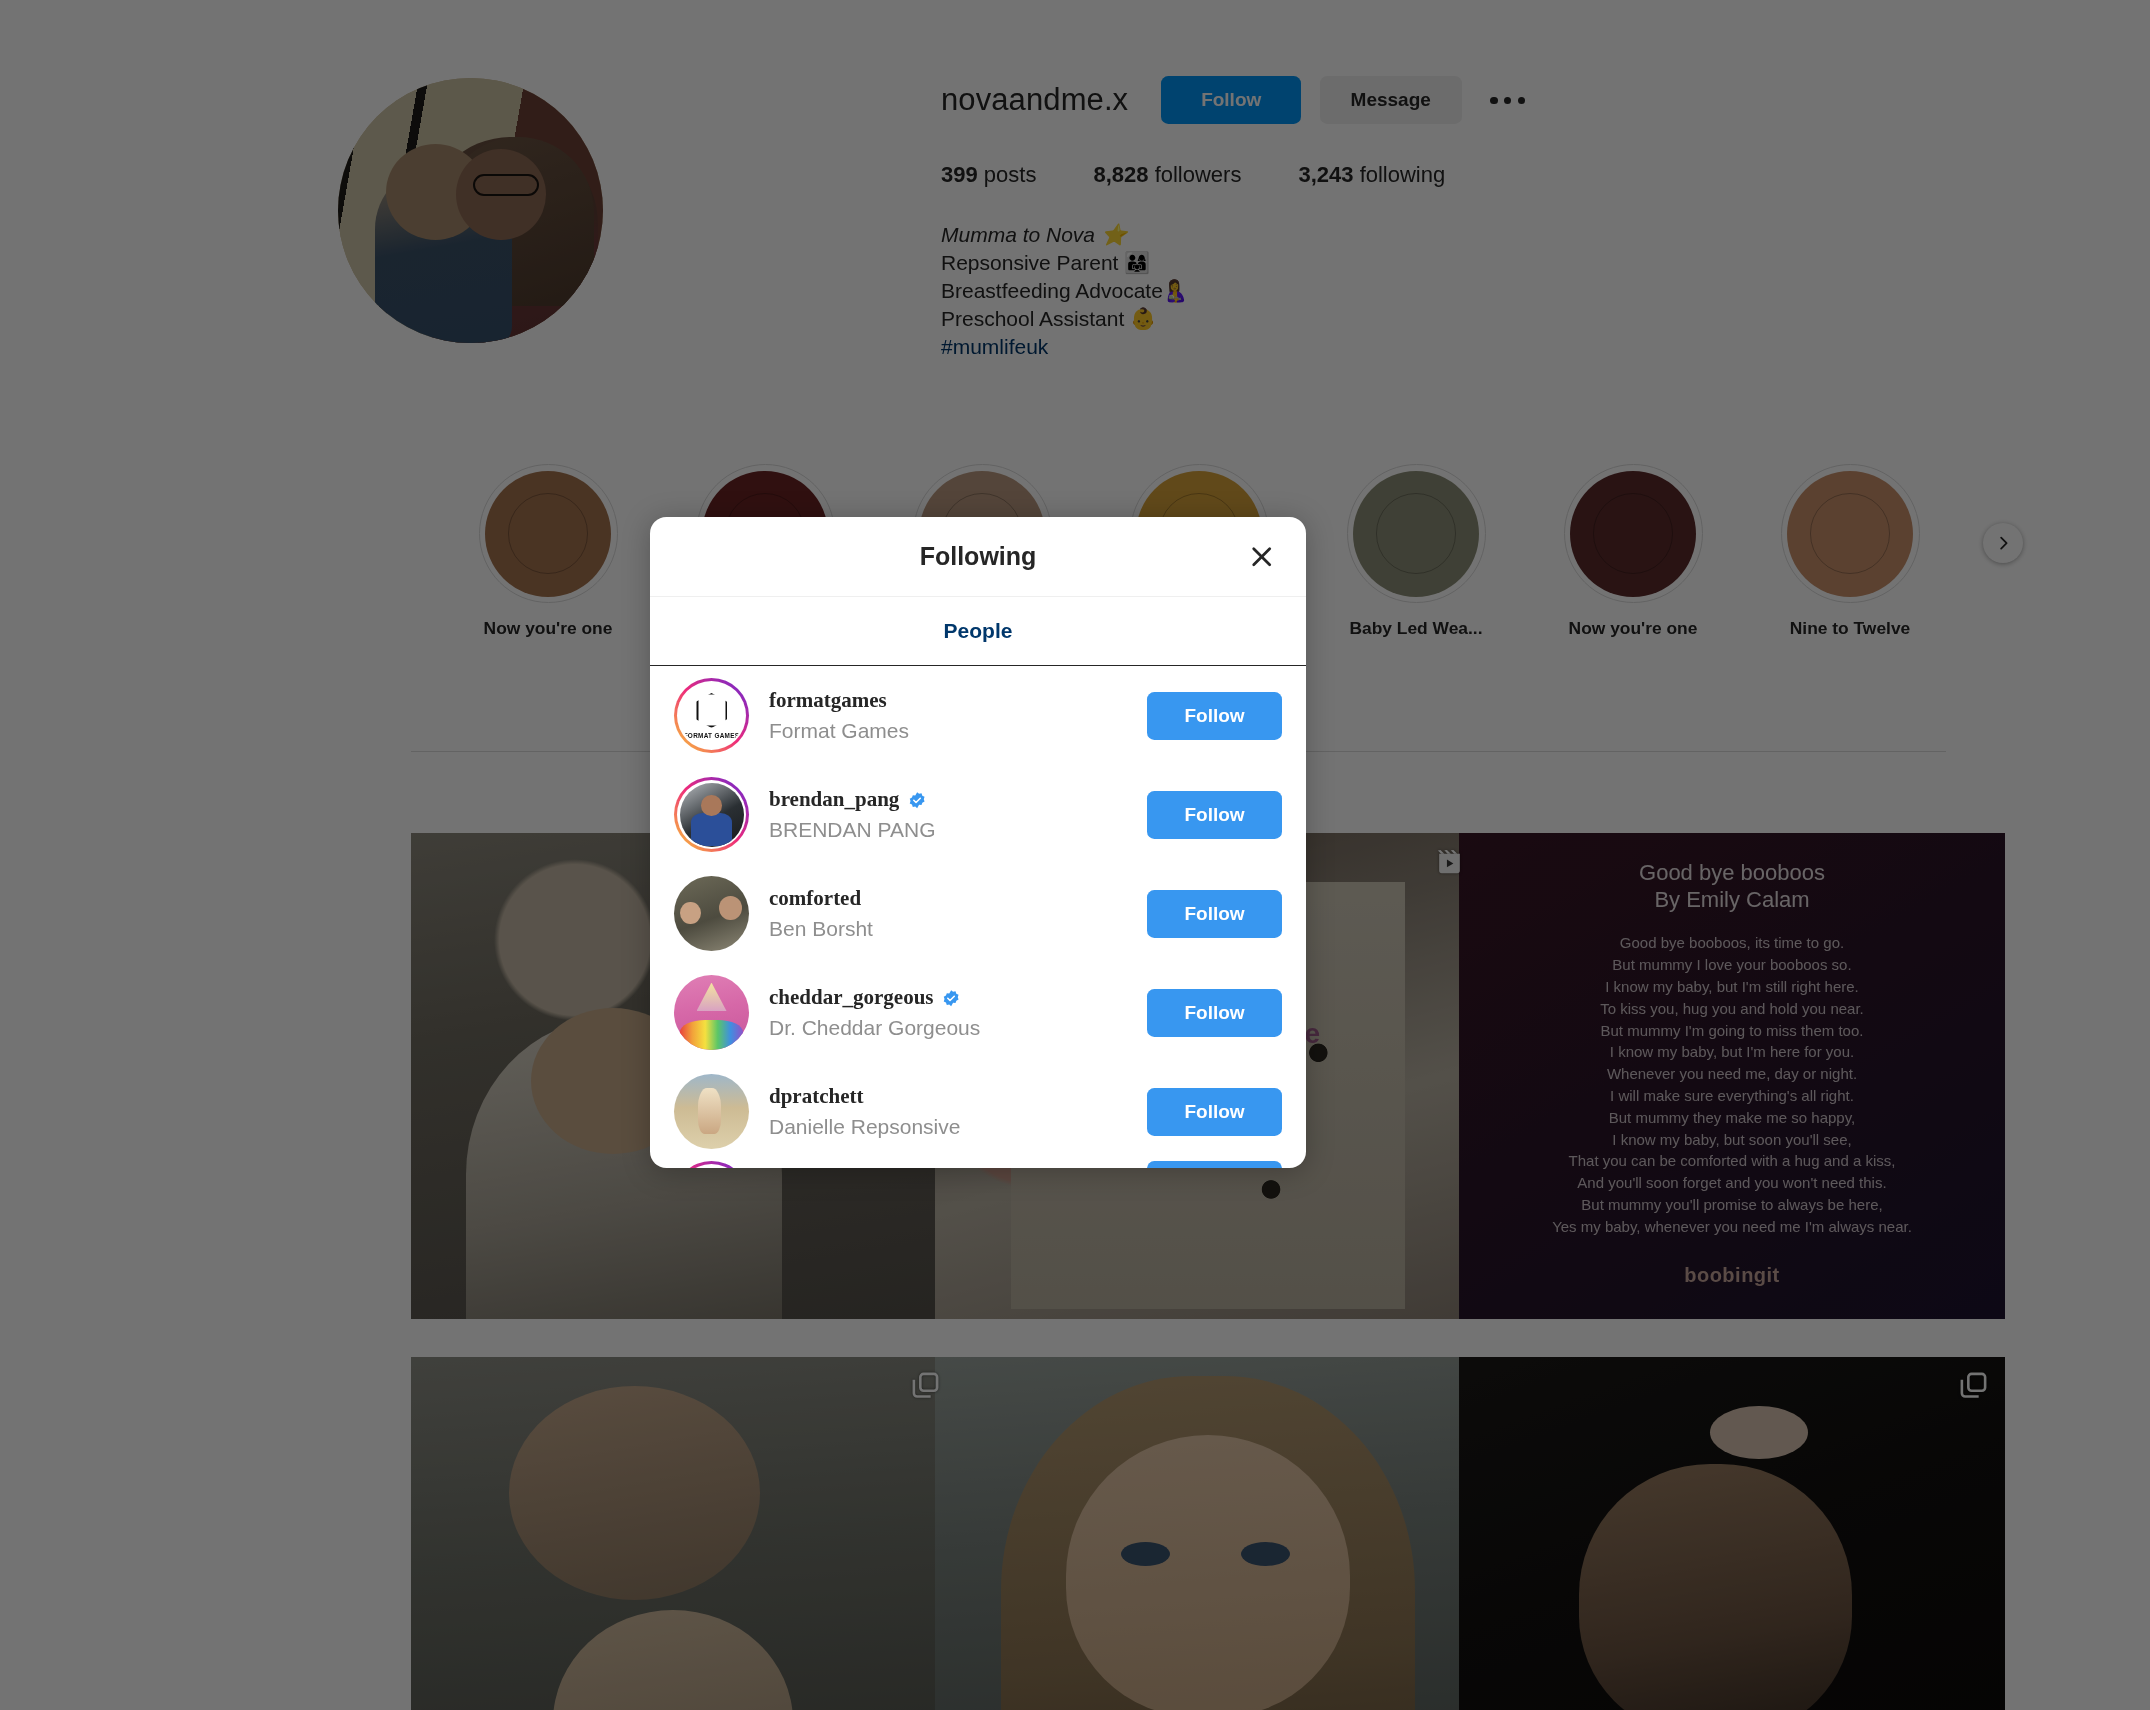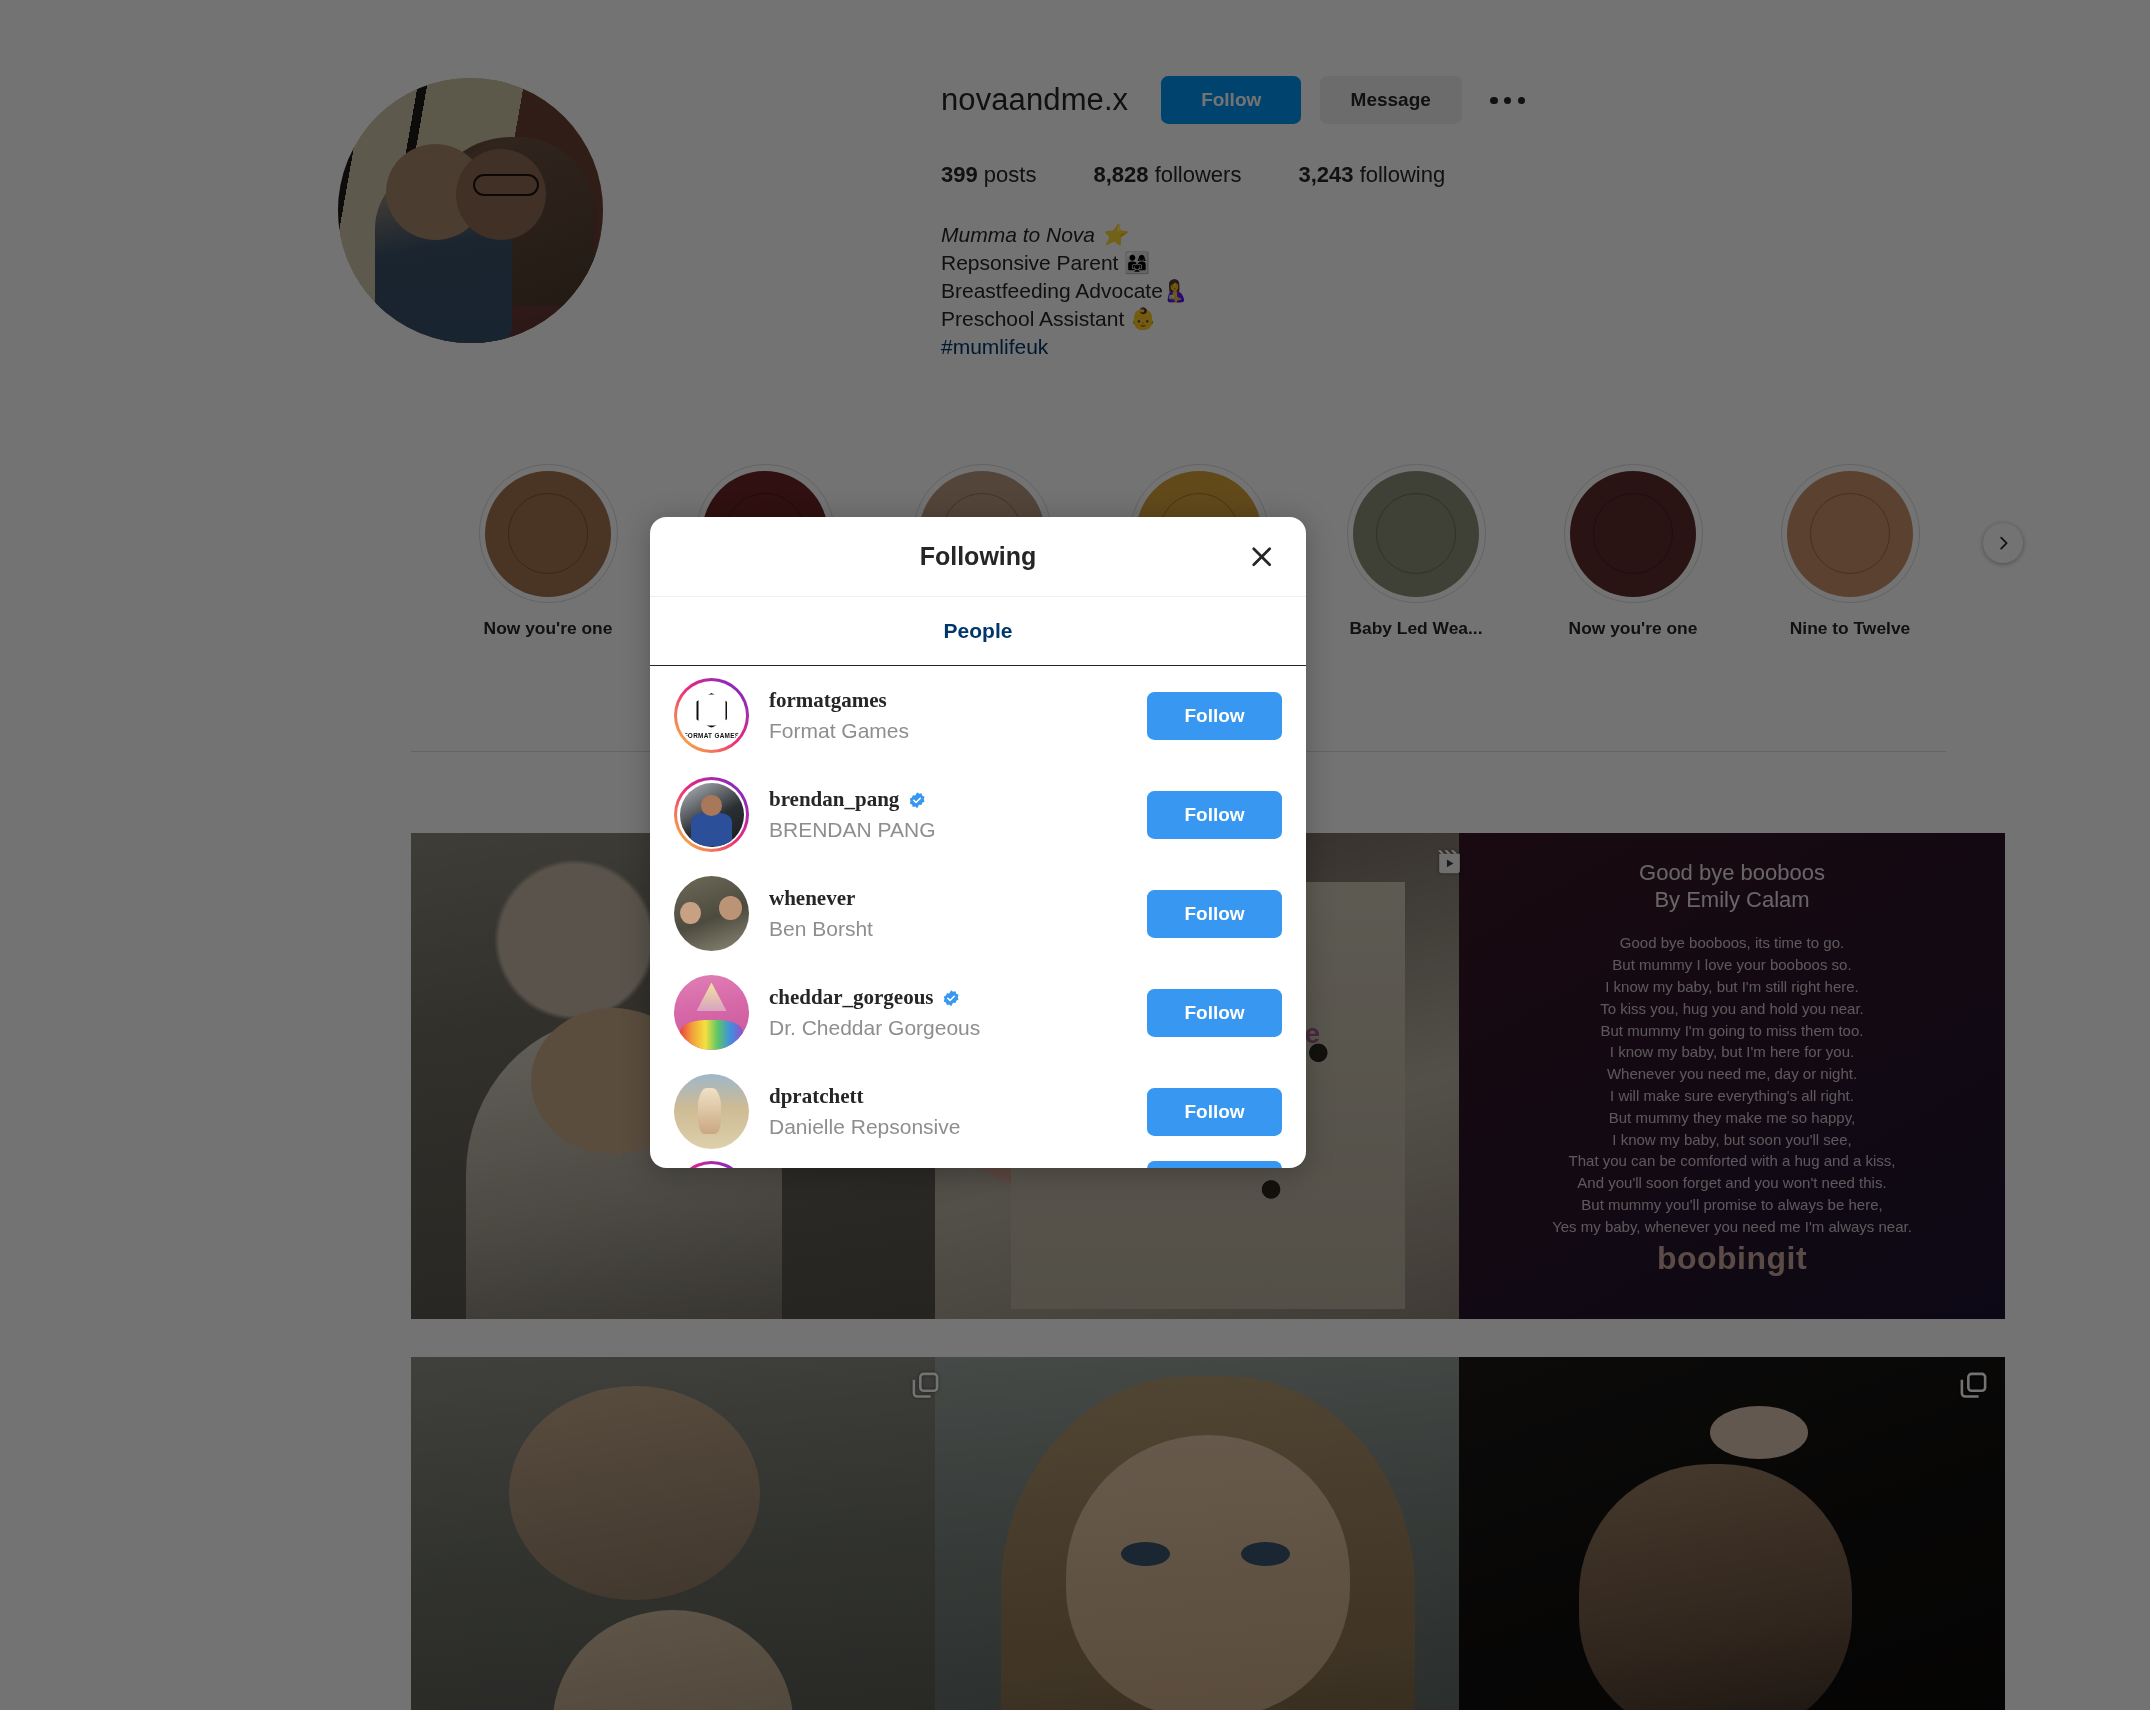--- a/index.html
+++ b/index.html
@@ -290,21 +290,21 @@
     padding: 27.4px 20px 16.4px;
     text-align: center;
     color: #d7cfd4;
   }
   .poem-title {
     font-size: 22px; line-height: 1.22; color: #e7dfe2; margin-bottom: 18.3px;
     white-space: pre-line;
   }
   .poem-body { font-size: 15px; line-height: 1.455; white-space: pre-line; color: #cfc4ca; }
   .poem-brand {
-    margin-top: 2px; font-size: 32px; font-weight: 700; color: #c8a79c; letter-spacing: 0.5px;
+    margin-top: 26px; font-size: 20px; font-weight: 700; color: #c8a79c; letter-spacing: 0.5px;
   }
 
   .art-video {
     position: absolute; inset: 0;
     background:
       radial-gradient(circle at 18% 55%, #c99c8c 0 16%, transparent 17%),
       linear-gradient(165deg,#6a5c4f 0%,#8d8478 30%,#b9b2a3 60%,#8d8276 100%);
   }
   .art-video .dress {
     position: absolute; left: 14%; top: 10%; width: 72%; height: 88%;
@@ -791,21 +791,21 @@
             <div class="ffull">BRENDAN PANG</div>
           </div>
           <button class="btn-row-follow">Follow</button>
         </div>
         <div class="frow">
           <div class="fav-wrap">
             <div class="fav pic-benborsht"></div>
           </div>
           <div class="fnames">
             <div class="fuser">
-              <span>whenever</span>
+              <span>comforted</span>
             </div>
             <div class="ffull">Ben Borsht</div>
           </div>
           <button class="btn-row-follow">Follow</button>
         </div>
         <div class="frow">
           <div class="fav-wrap">
             <div class="fav pic-cheddar"></div>
           </div>
           <div class="fnames">

